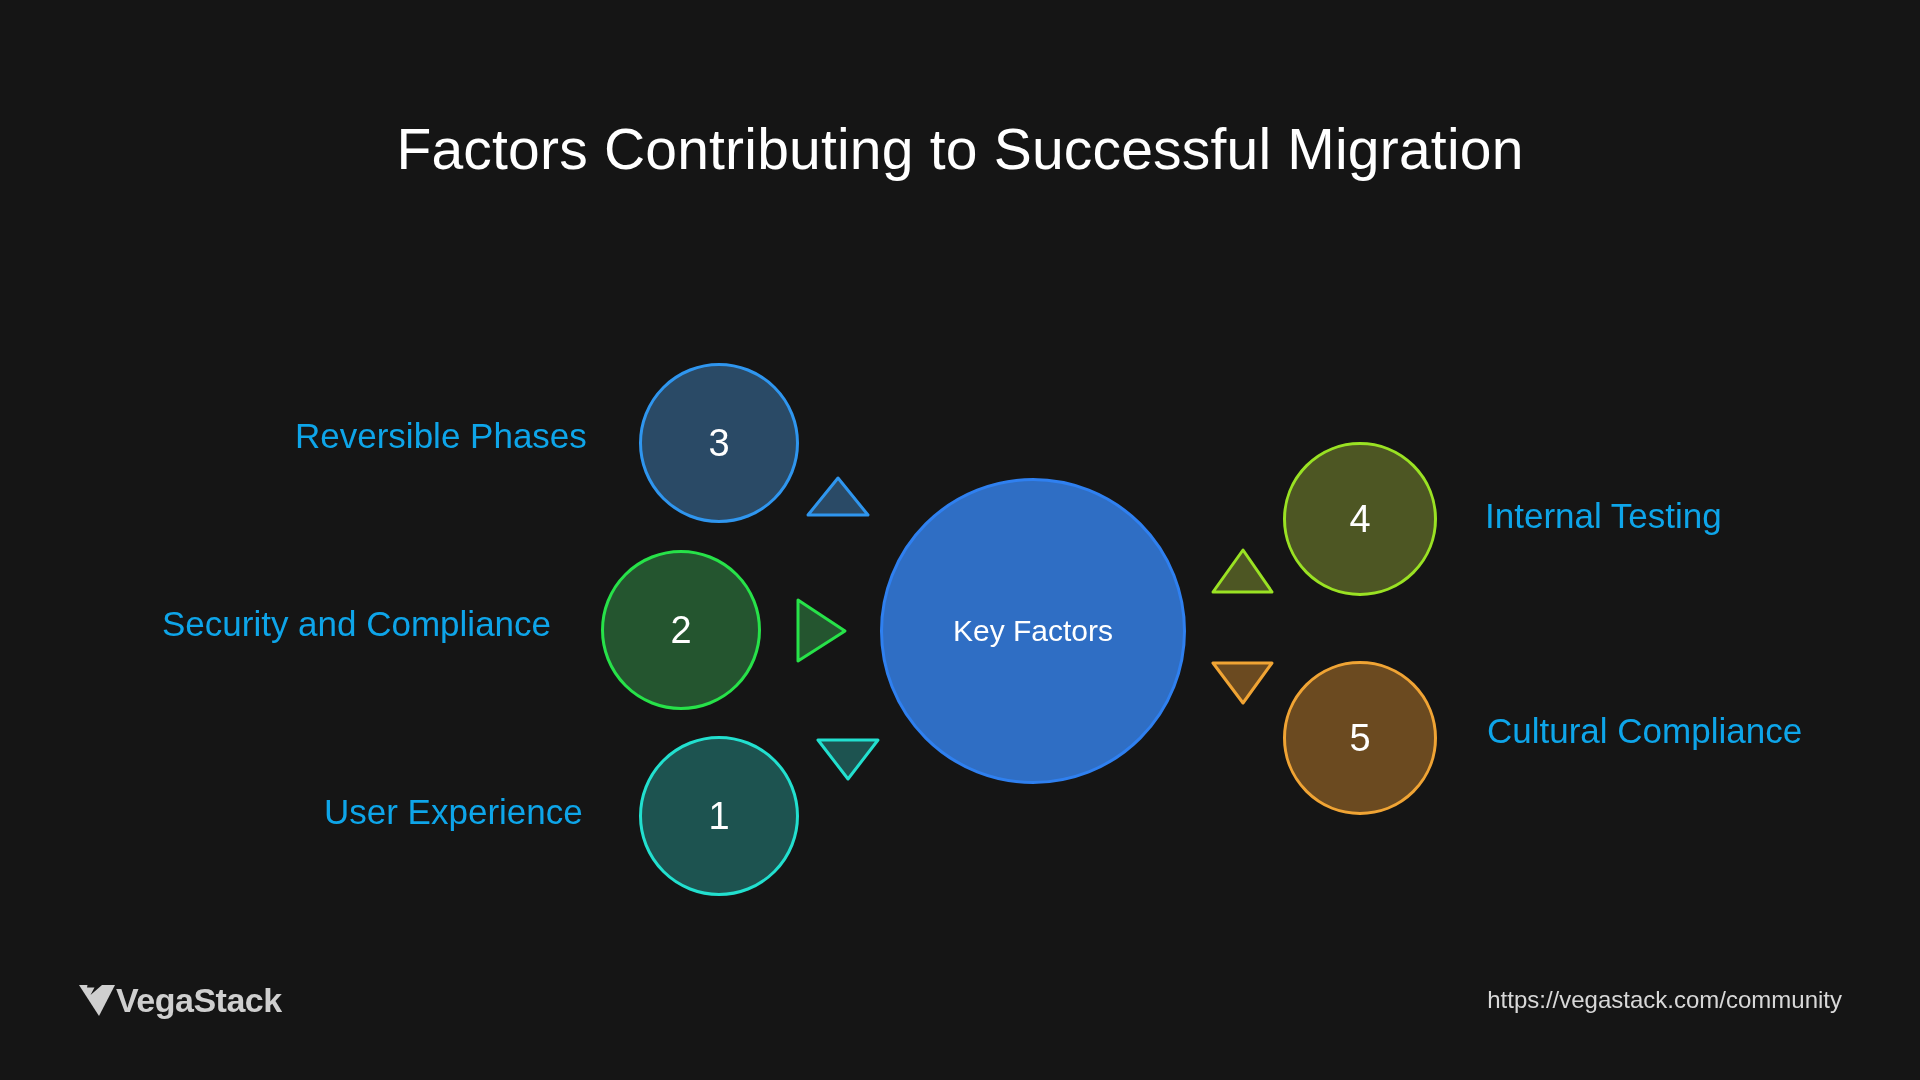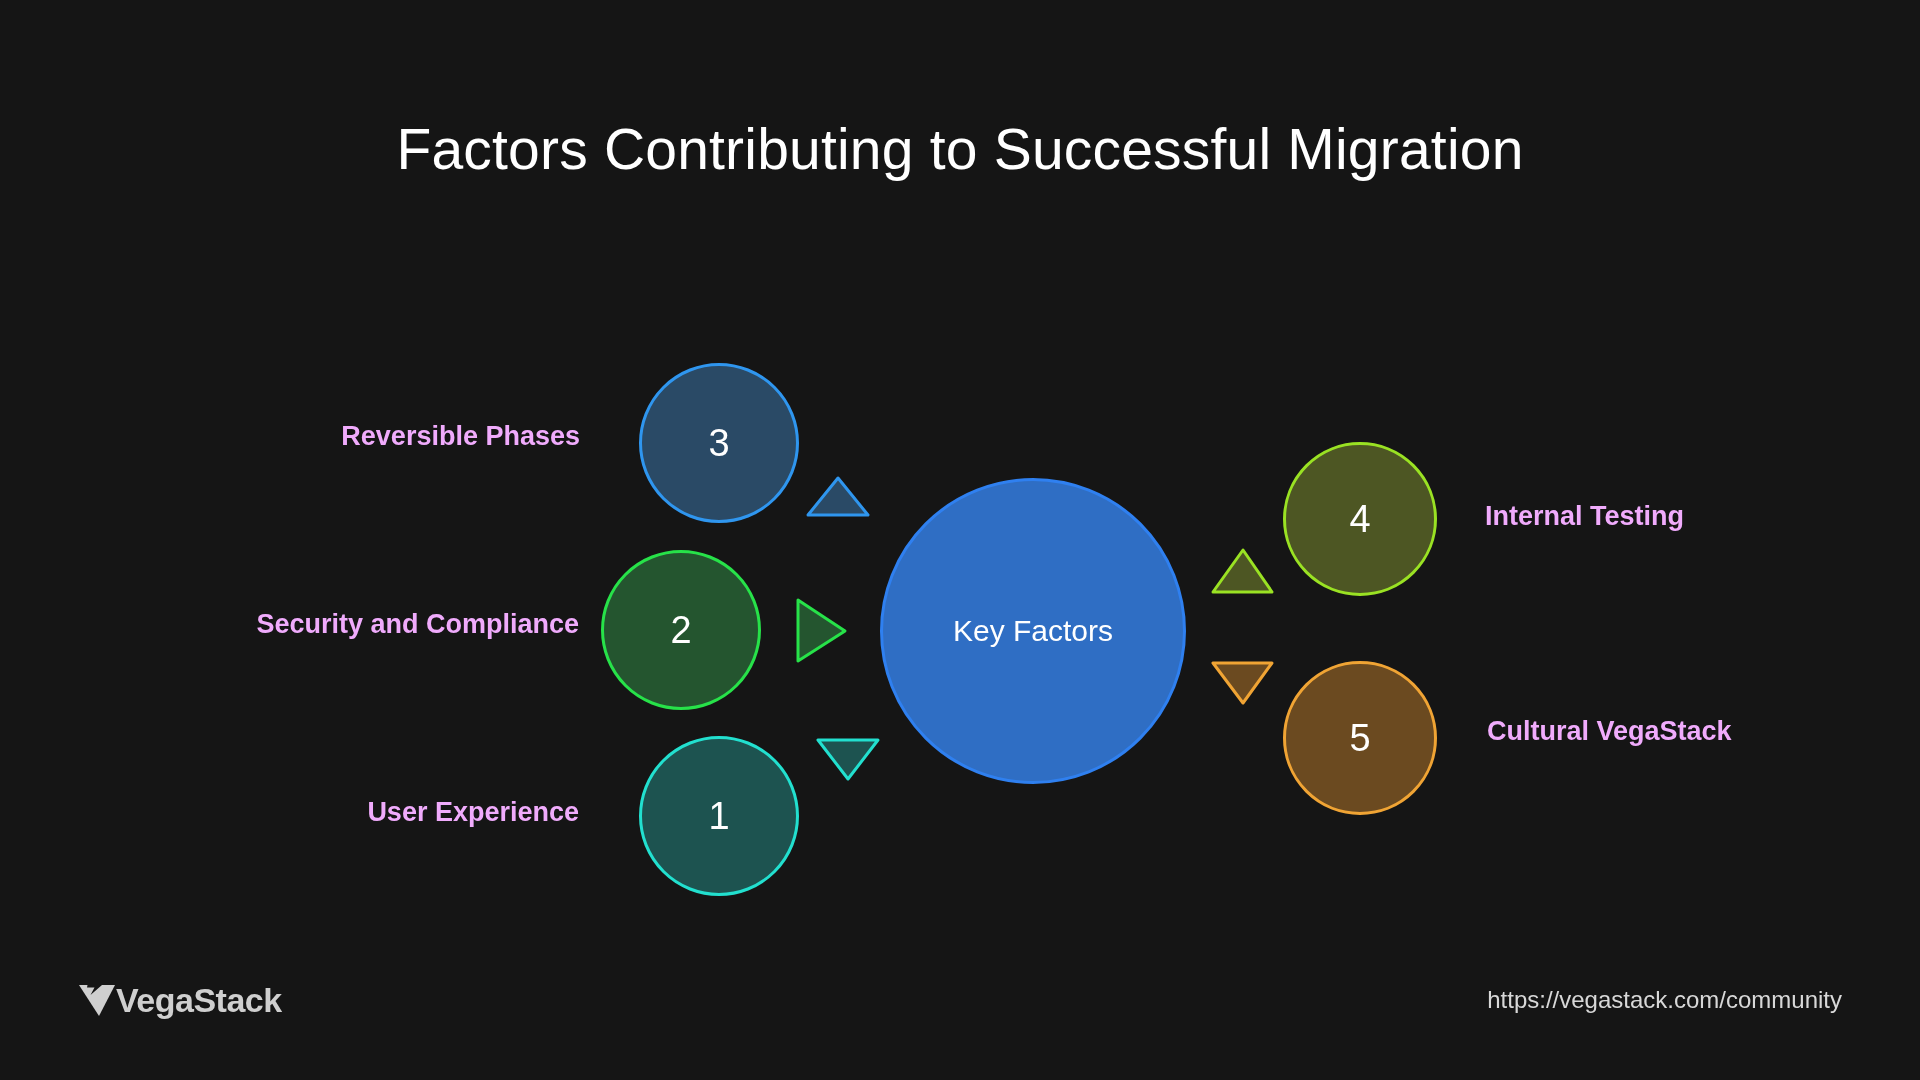--- a/index.html
+++ b/index.html
@@ -87,31 +87,31 @@
   #node-5 {
     width:154px; height:154px;
     left:1360px; top:738px;
     background:#6b4a20;
     border:3px solid #f0a434;
   }
 
   
   .side-label {
     position:absolute;
-    color:#f0abfc;
-    font-size:27px;
-    font-weight:700;
+    color:#0ea5e9;
+    font-size:35px;
+    font-weight:400;
     white-space:nowrap;
     transform:translateY(-50%);
   }
   .label-right { text-align:right; }
   .label-left  { text-align:right; }
 
   #label-3 { left:295px; top:436px; width:285px; }
-  #label-2 { left:134px; top:624px; width:445px; }
+  #label-2 { left:134px; top:624px; width:445px;text-align:center; }
   #label-1 { left:324px; top:812px; width:255px; }
   #label-4 { left:1485px; top:516px; }
   #label-5 { left:1487px; top:731px; }
 
   
   .tri { position:absolute; }
 
   
   #footer-logo {
     position:absolute;
@@ -179,21 +179,21 @@
     <div id="label-1" class="side-label label-left">User Experience</div>
 
     <div id="node-4" class="node">
       <span class="node-num">4</span>
     </div>
     <div id="label-4" class="side-label label-right">Internal Testing</div>
 
     <div id="node-5" class="node">
       <span class="node-num">5</span>
     </div>
-    <div id="label-5" class="side-label label-right">Cultural VegaStack</div>
+    <div id="label-5" class="side-label label-right">Cultural Compliance</div>
 
   </div>
 
   <div id="footer-logo">
     <svg id="logo-mark" width="38" height="34" viewBox="0 0 38 34">
       <path d="M1 2 L37 2 L21 33 Z" fill="#cfcfcf"></path>
       <path d="M9.5 2 L24 2 L12.5 12 L16.5 4.5 L9 4.5 Z" fill="#151515"></path>
     </svg>
     <span id="logo-word">VegaStack</span>
   </div>

